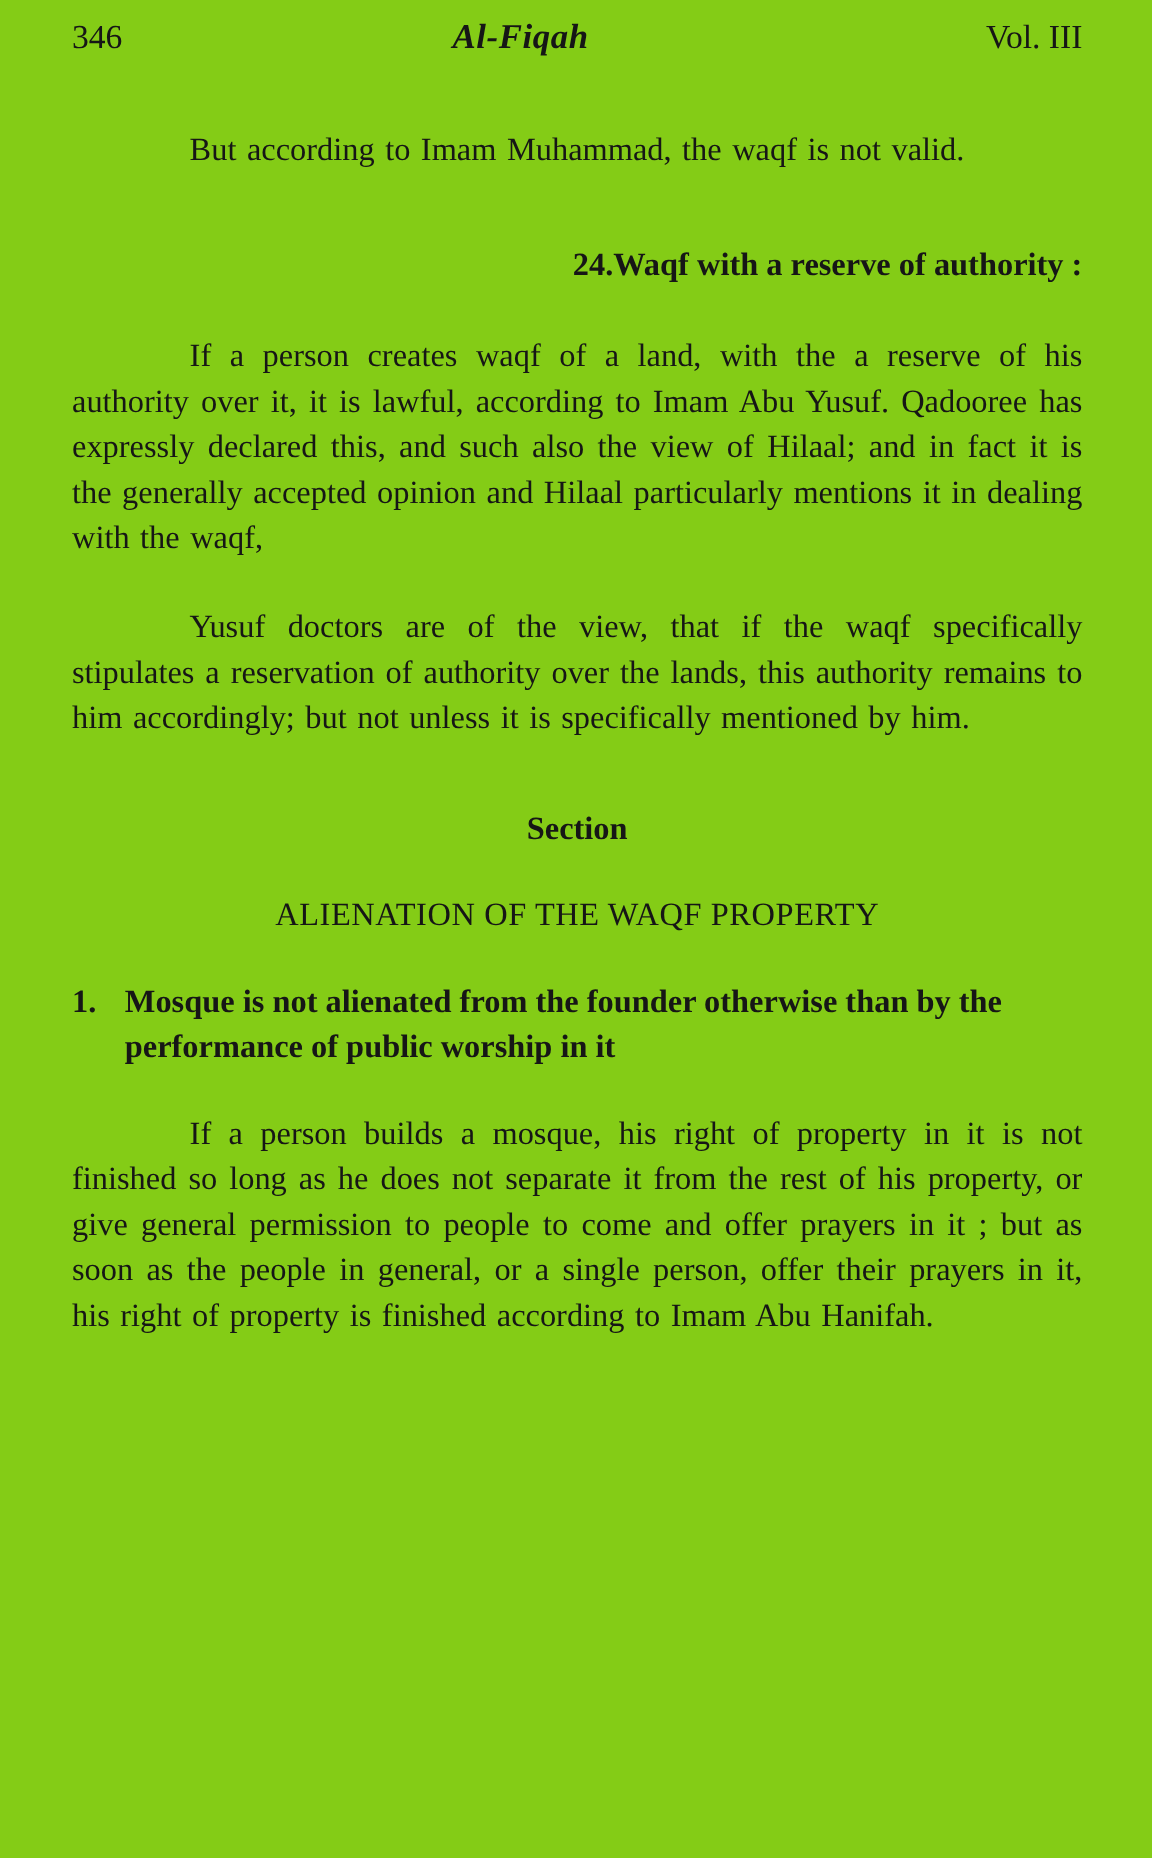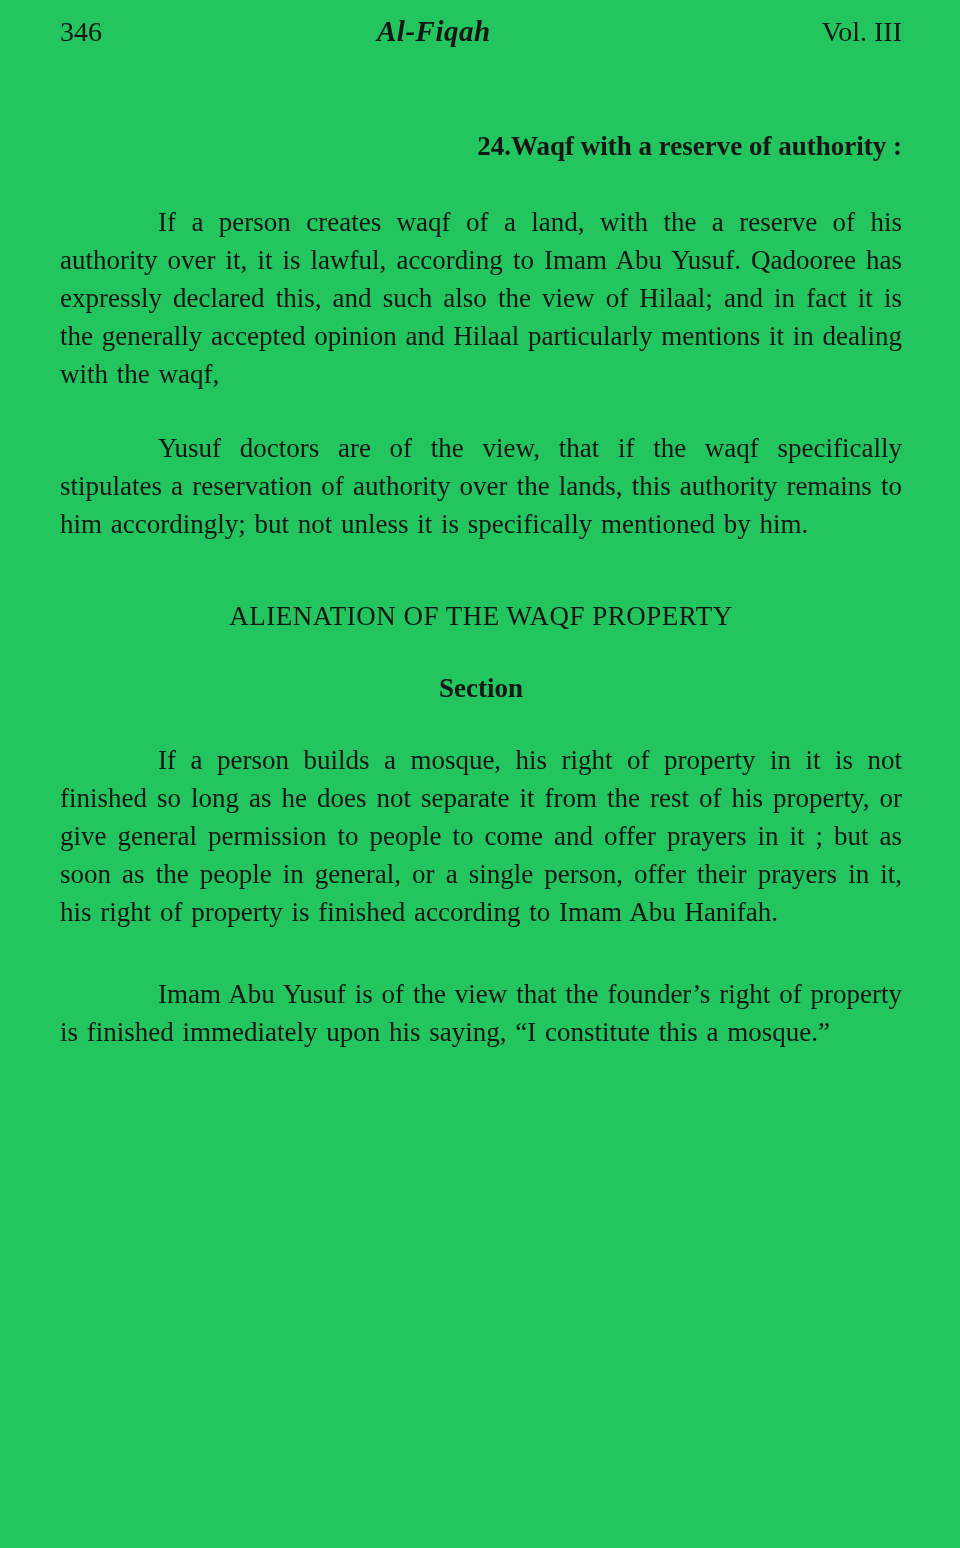--- a/index.html
+++ b/index.html
@@ -4,21 +4,21 @@
 <style>
   html, body {
     margin: 0;
     padding: 0;
     background: #ffffff;
   }
   .page {
     position: relative;
     width: 960px;
     height: 1548px;
-    background: #22c55e;
+    background: #84cc16;
     color: #161616;
     font-family: "Liberation Serif", "DejaVu Serif", serif;
     font-size: 27px;
     line-height: 38px;
     box-sizing: border-box;
     padding: 12px 58px 40px 60px;
     overflow: hidden;
   }
   
   .page-header {
@@ -85,37 +85,38 @@
 
   <div class="page-header">
     <span class="page-number">346</span>
     <span class="book-title">Al-Fiqah</span>
     <span class="volume">Vol. III</span>
   </div>
 
 
   <div class="spacer-sm"></div>
 
+  <p class="para indent gap-lg">But according to Imam Muhammad, the waqf is not valid.</p>
 
   <div class="spacer-md"></div>
 
   <p class="num-heading"><span class="num">24.</span><span>Waqf with a reserve of authority :</span></p>
 
   <p class="para indent">If a person creates waqf of a land, with the a reserve of his authority over it, it is lawful, according to Imam Abu Yusuf. Qadooree has expressly declared this, and such also the view of Hilaal; and in fact it is the generally accepted opinion and Hilaal particularly mentions it in dealing with the waqf,</p>
 
   <div class="spacer-sm"></div>
 
   <p class="para indent gap-lg">Yusuf doctors are of the view, that if the waqf specifically stipulates a reservation of authority over the lands, this authority remains to him accordingly; but not unless it is specifically mentioned by him.</p>
 
   <div class="spacer-md"></div>
 
+  <p class="centered section-label">Section</p>
+
   <p class="centered section-title">ALIENATION OF THE WAQF PROPERTY</p>
 
-  <p class="centered section-label">Section</p>
-
+  <p class="num-heading two-line"><span class="num">1.</span><span>Mosque is not alienated from the founder otherwise than by the performance of public worship in it</span></p>
 
   <p class="para indent">If a person builds a mosque, his right of property in it is not finished so long as he does not separate it from the rest of his property, or give general permission to people to come and offer prayers in it ; but as soon as the people in general, or a single person, offer their prayers in it, his right of property is finished according to Imam Abu Hanifah.</p>
 
   <div class="spacer-md"></div>
 
-  <p class="para indent">Imam Abu Yusuf is of the view that the founder’s right of property is finished immediately upon his saying, “I constitute this a mosque.”</p>
 
 </div>
 
 </body></html>

